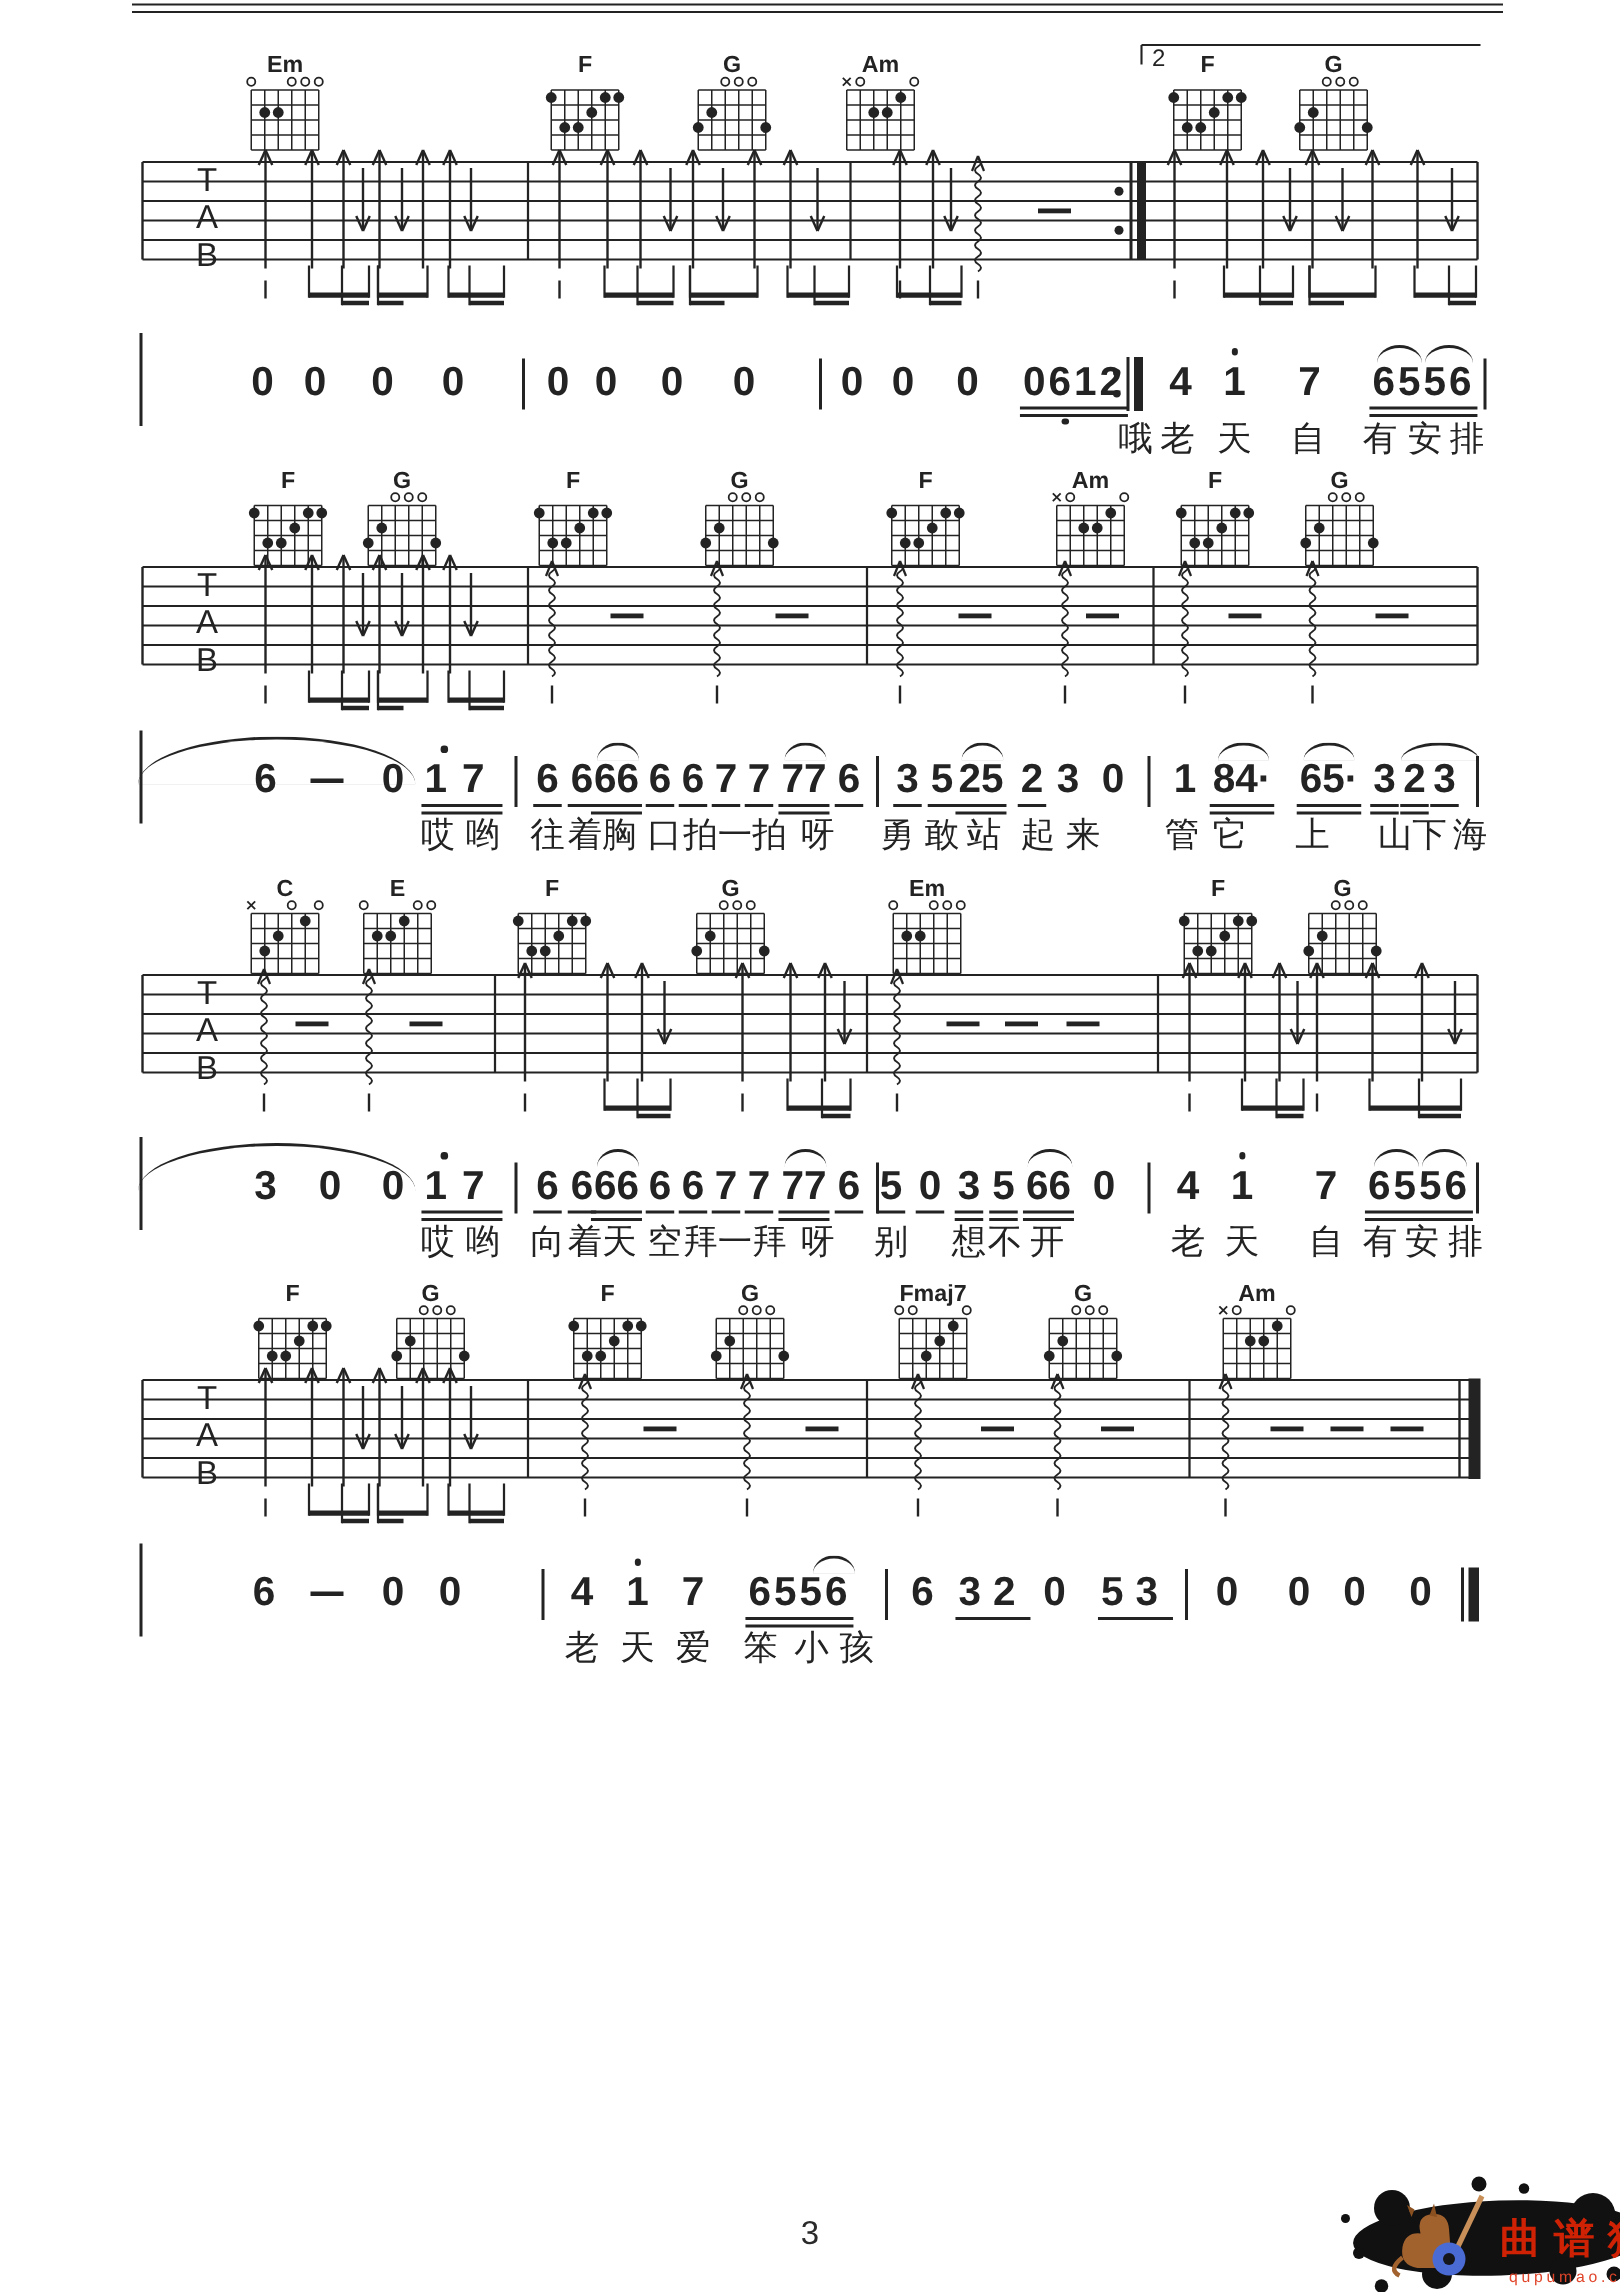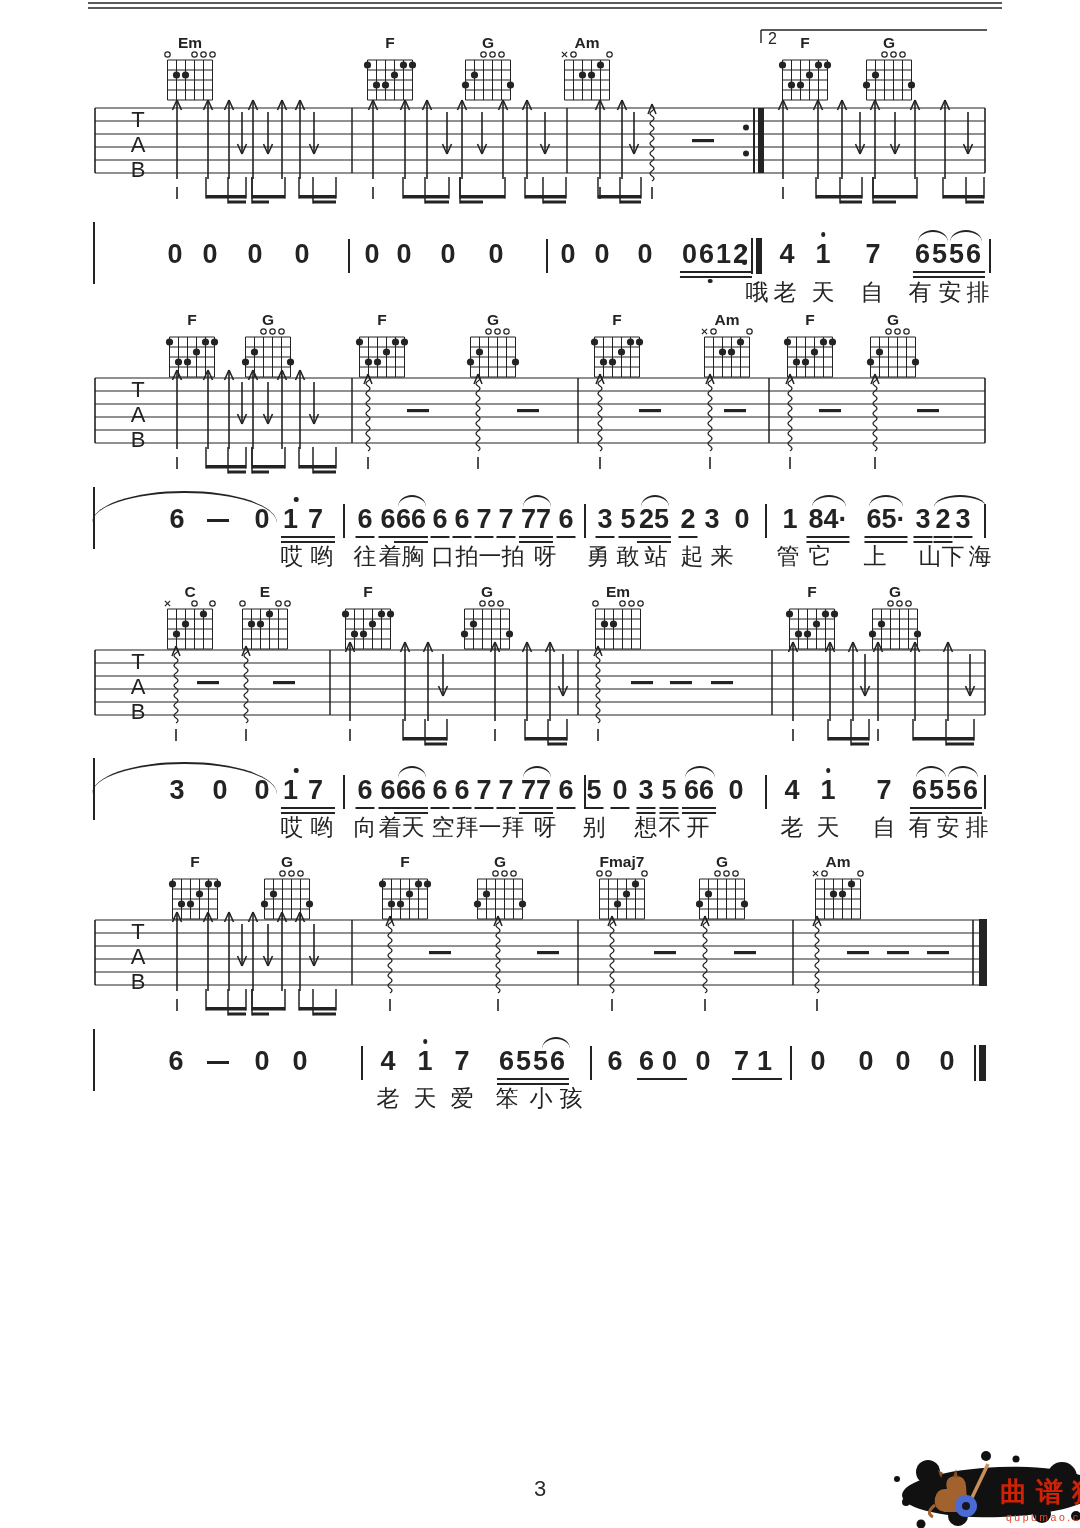--- a/index.html
+++ b/index.html
@@ -1416,23 +1416,23 @@
         <div class="ndash" style="left: 207px; top: 1061px;"></div>
         <div class="nt" style="left: 262px; top: 1048px;">0</div>
         <div class="nt" style="left: 300px; top: 1048px;">0</div>
         <div class="nbar" style="left: 361px; top: 1046px;"></div>
         <div class="nt" style="left: 388px; top: 1048px;">4</div>
         <div class="nt" style="left: 425px; top: 1048px;">1<i class="oct a" style="left: 50%;"></i></div>
         <div class="nt" style="left: 462px; top: 1048px;">7</div>
         <div class="nt u2" style="left: 533px; top: 1048px; letter-spacing: 2px;">6556</div>
         <div class="nbar" style="left: 590px; top: 1046px;"></div>
         <div class="nt" style="left: 615px; top: 1048px;">6</div>
-        <div class="nt u1" style="left: 662px; top: 1048px; letter-spacing: 8px;">60</div>
+        <div class="nt u1" style="left: 662px; top: 1048px; letter-spacing: 8px;">32</div>
         <div class="nt" style="left: 703px; top: 1048px;">0</div>
-        <div class="nt u1" style="left: 757px; top: 1048px; letter-spacing: 8px;">71</div>
+        <div class="nt u1" style="left: 757px; top: 1048px; letter-spacing: 8px;">53</div>
         <div class="nbar" style="left: 790px; top: 1046px;"></div>
         <div class="nt" style="left: 818px; top: 1048px;">0</div>
         <div class="nt" style="left: 866px; top: 1048px;">0</div>
         <div class="nt" style="left: 903px; top: 1048px;">0</div>
         <div class="nt" style="left: 947px; top: 1048px;">0</div>
         <div class="thick" style="left: 974px; top: 1045px; width: 2px; height: 36px;"></div>
         <div class="thick" style="left: 979px; top: 1045px; width: 7px; height: 36px;"></div>
         <div class="arc" style="left: 542px; top: 1037px; width: 28px;"></div>
         <div class="ly" style="left: 388px; top: 1087px;">老</div>
         <div class="ly" style="left: 425px; top: 1087px;">天</div>

